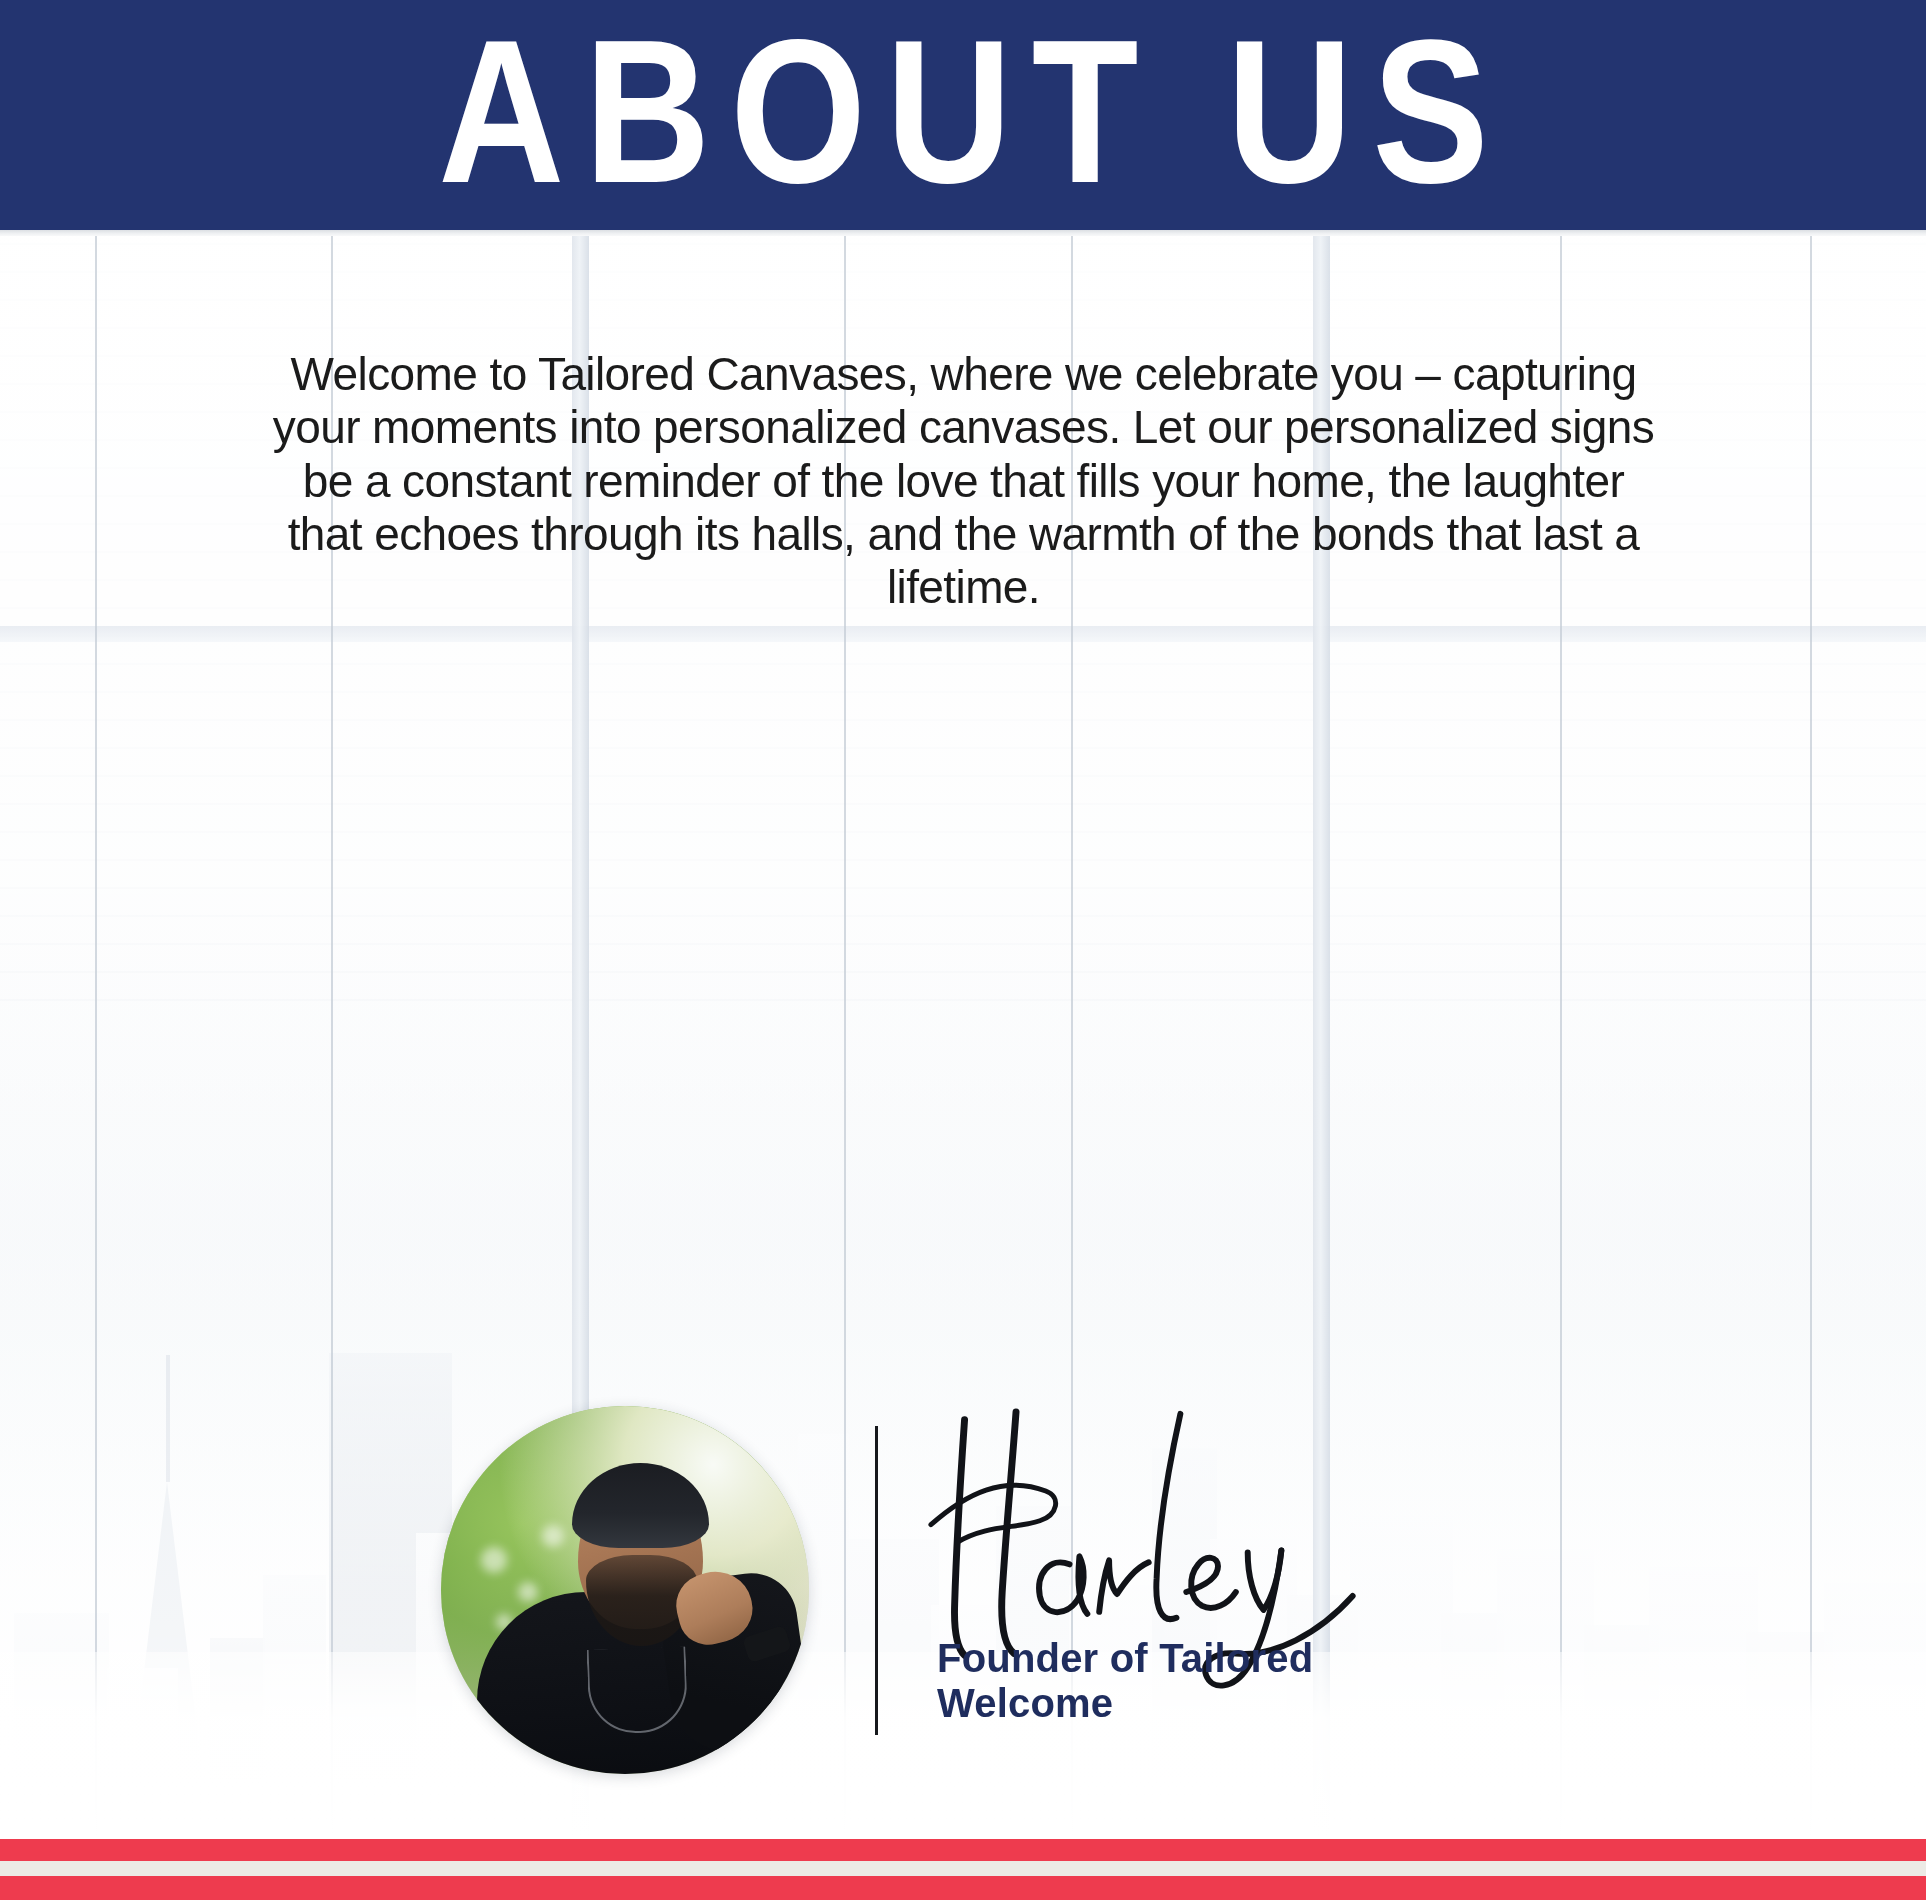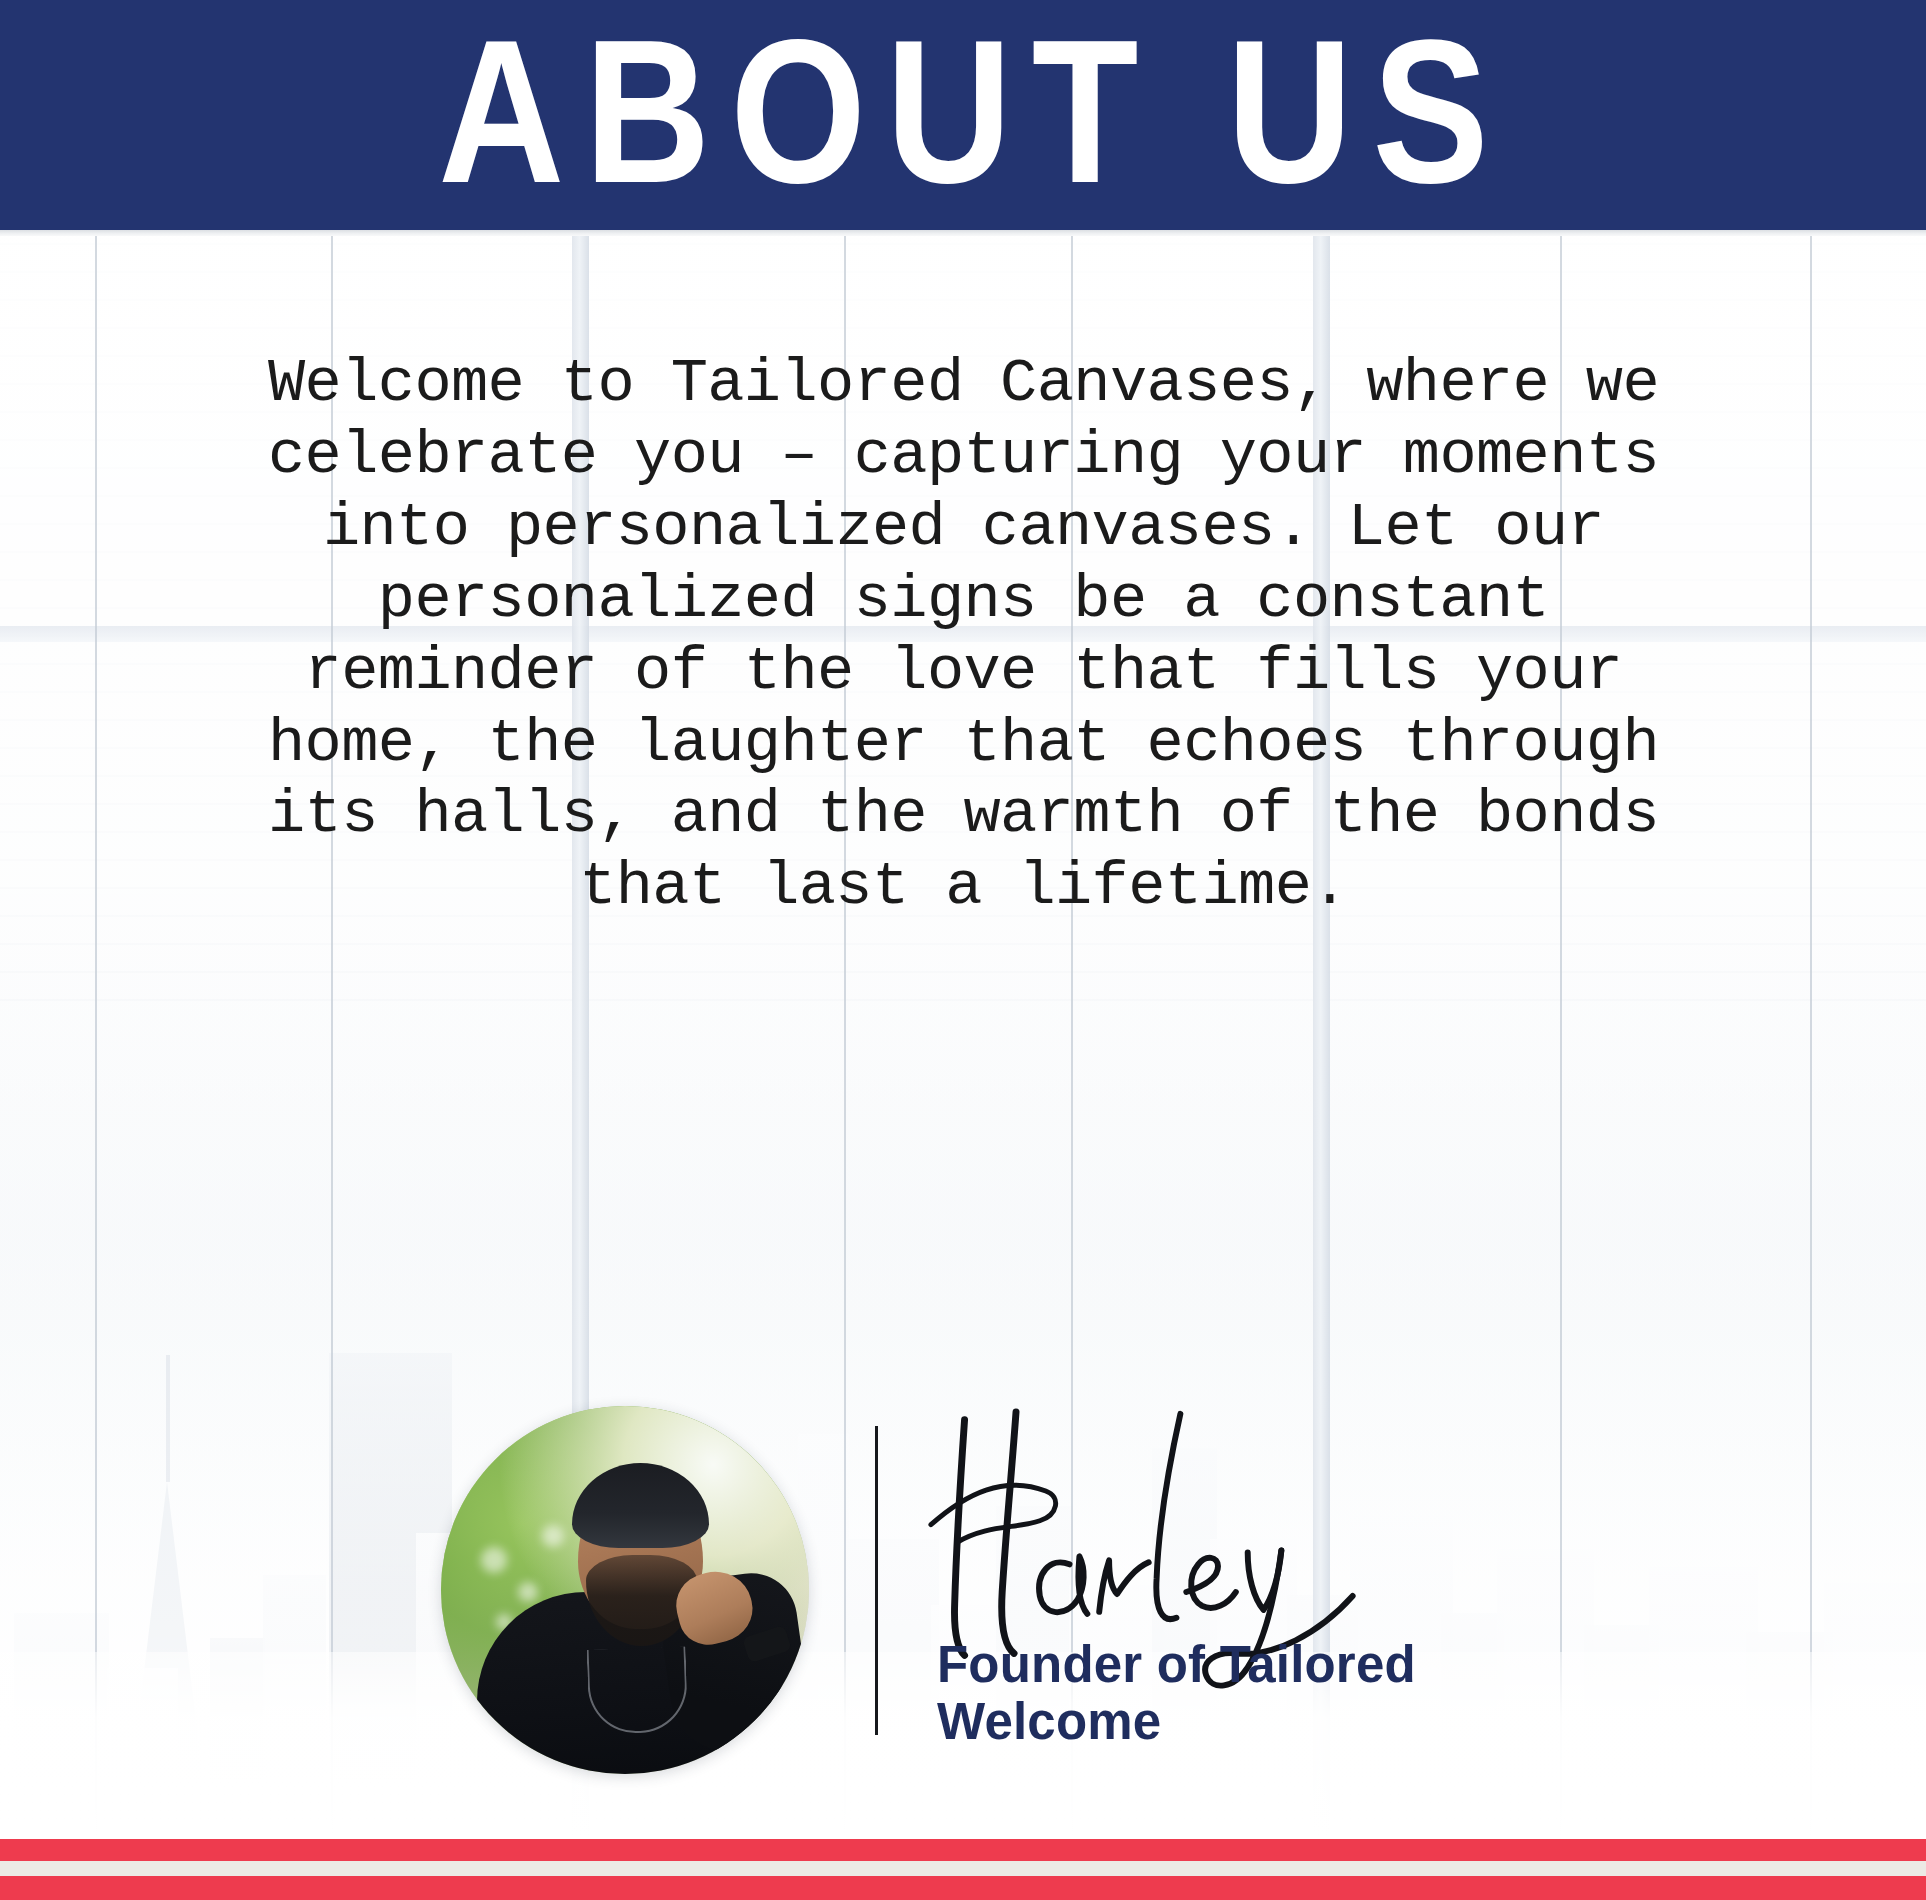--- a/index.html
+++ b/index.html
@@ -165,23 +165,23 @@
 
   
   .copy {
     position: absolute;
     left: 50%;
     transform: translateX(-50%);
     top: 348px;
     width: 1406px;
     text-align: center;
     color: #1b1b1b;
-    font-family: Liberation Mono, monospace;
+    font-family: Liberation Sans, sans-serif;
     font-weight: 400;
-    font-size: 62px;
+    font-size: 46px;
     line-height: 1.16;
     letter-spacing: -0.6px;
   }
   .copy p {
     margin: 0;
   }
   .copy .gap {
     height: 73px;
   }
 
@@ -309,21 +309,21 @@
   .signature svg { display: block; width: 100%; height: 100%; }
 
   .founder {
     position: absolute;
     left: 937px;
     top: 1636px;
     width: 634px;
     color: #1f2d5e;
     font-family: "Liberation Sans", sans-serif;
     font-weight: 700;
-    font-size: 51px;
+    font-size: 40px;
     line-height: 1.12;
     letter-spacing: 0.2px;
   }
 
   
   .stripe-top {
     position: absolute;
     left: 0;
     top: 1839px;
     width: 1927px;

